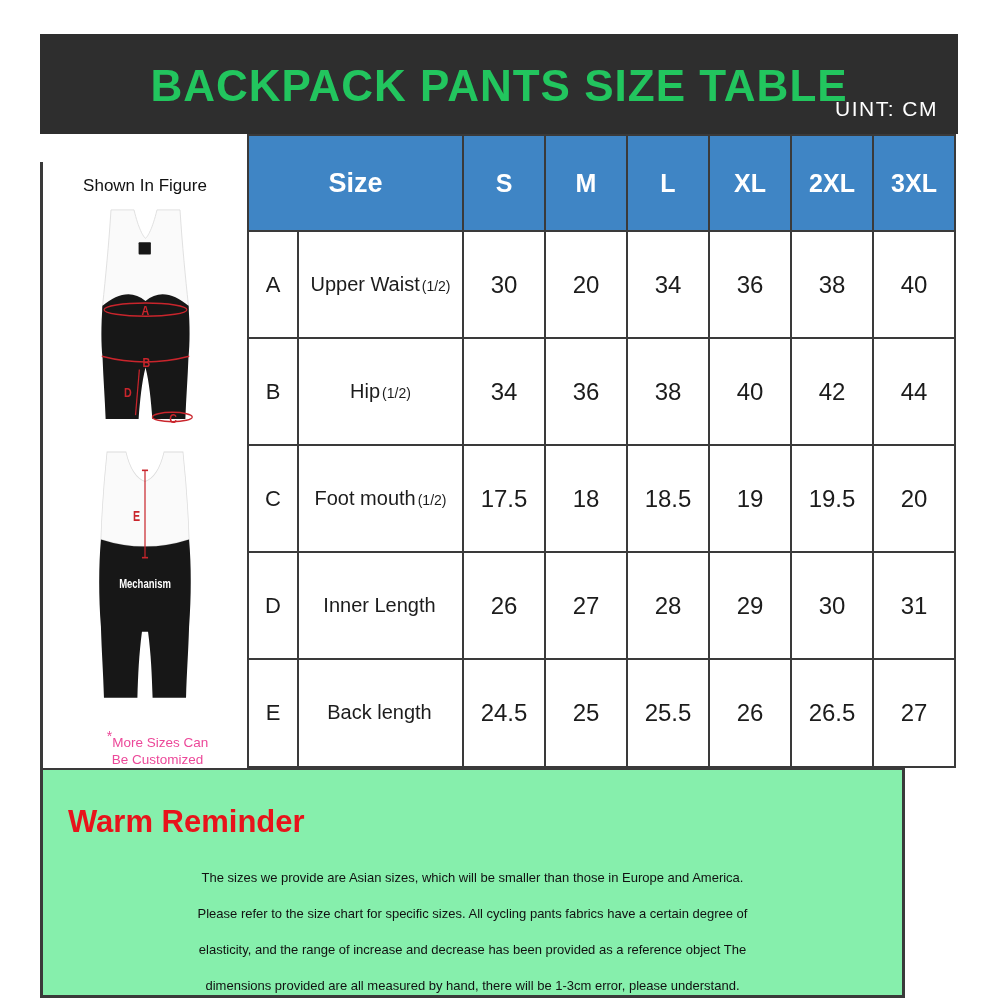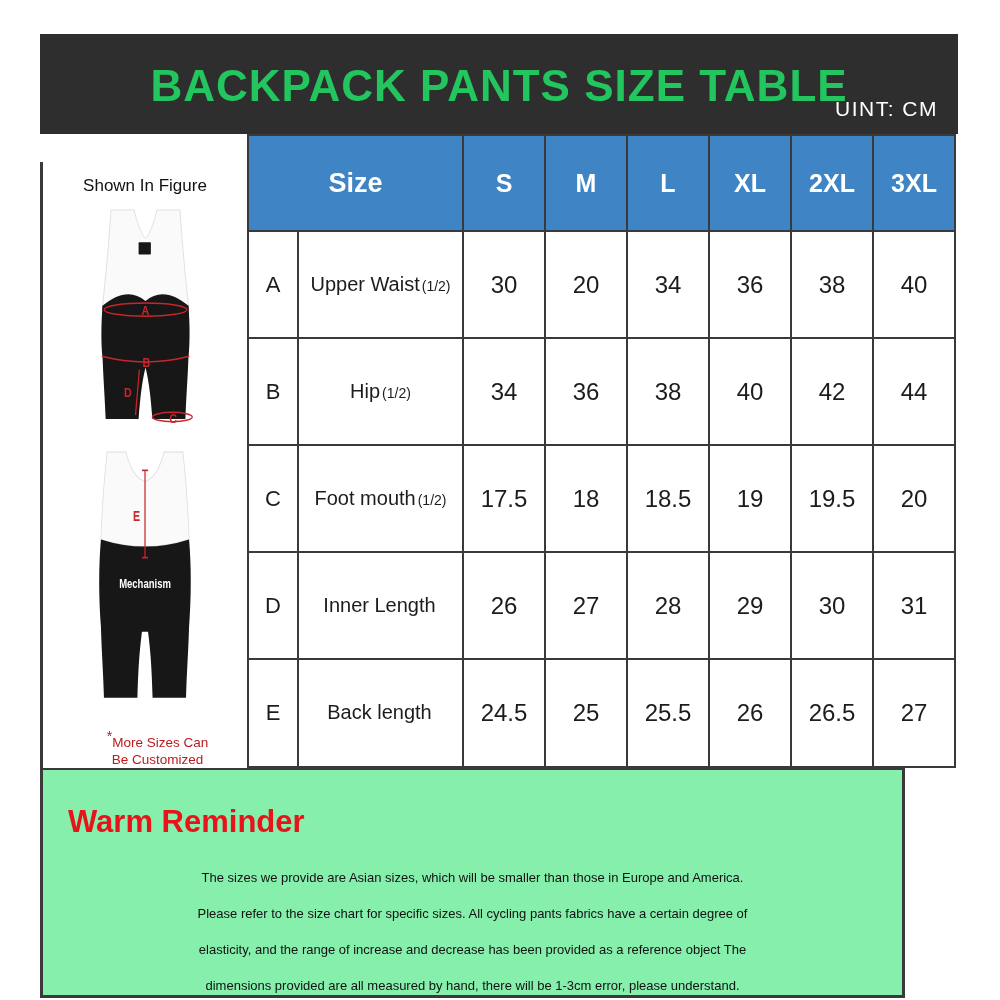--- a/index.html
+++ b/index.html
@@ -12,21 +12,21 @@
             display:flex; align-items:center; justify-content:center; }
   .banner .title { color:#22c55e; font-size:44px; font-weight:bold; letter-spacing:1px; margin-top:4px; }
   .banner .unit  { position:absolute; right:20px; bottom:13px; color:#ffffff;
                    font-size:21px; letter-spacing:1.5px; }
 
   
   .mid { display:flex; }
   .figure-col { width:207px; box-sizing:border-box; border-left:3px solid #3a3a3a; background:#fff;margin-top:28px; }
   .fig-caption { margin-top:14px; text-align:center; font-size:17px; color:#111; }
   .fig-svg { display:block; margin:12px auto 0 auto; }
-  .fig-footnote { margin-top:16px; text-align:center; font-size:13.5px; line-height:17px; color:#b91c1c;padding-left:25px; }
+  .fig-footnote { margin-top:16px; text-align:center; font-size:13.5px; line-height:17px; color:#ec4899;padding-left:25px; }
   .fig-footnote sup { font-size:14px; }
 
   table.sizetable { border-collapse:collapse; table-layout:fixed; width:680px; }
   .sizetable th, .sizetable td { border:2px solid #3a3a3a; text-align:center;
                                  vertical-align:middle; padding:0; overflow:hidden; }
   .sizetable thead tr { height:96px; }
   .sizetable tbody tr { height:102px; }
   .sizetable thead th { background:#3f85c5; color:#ffffff; font-weight:bold; font-size:25px; }
   .sizetable thead th.size-h { font-size:27px; }
   .sizetable tbody td { background:#ffffff; font-size:24px; color:#1c1c1c; }

